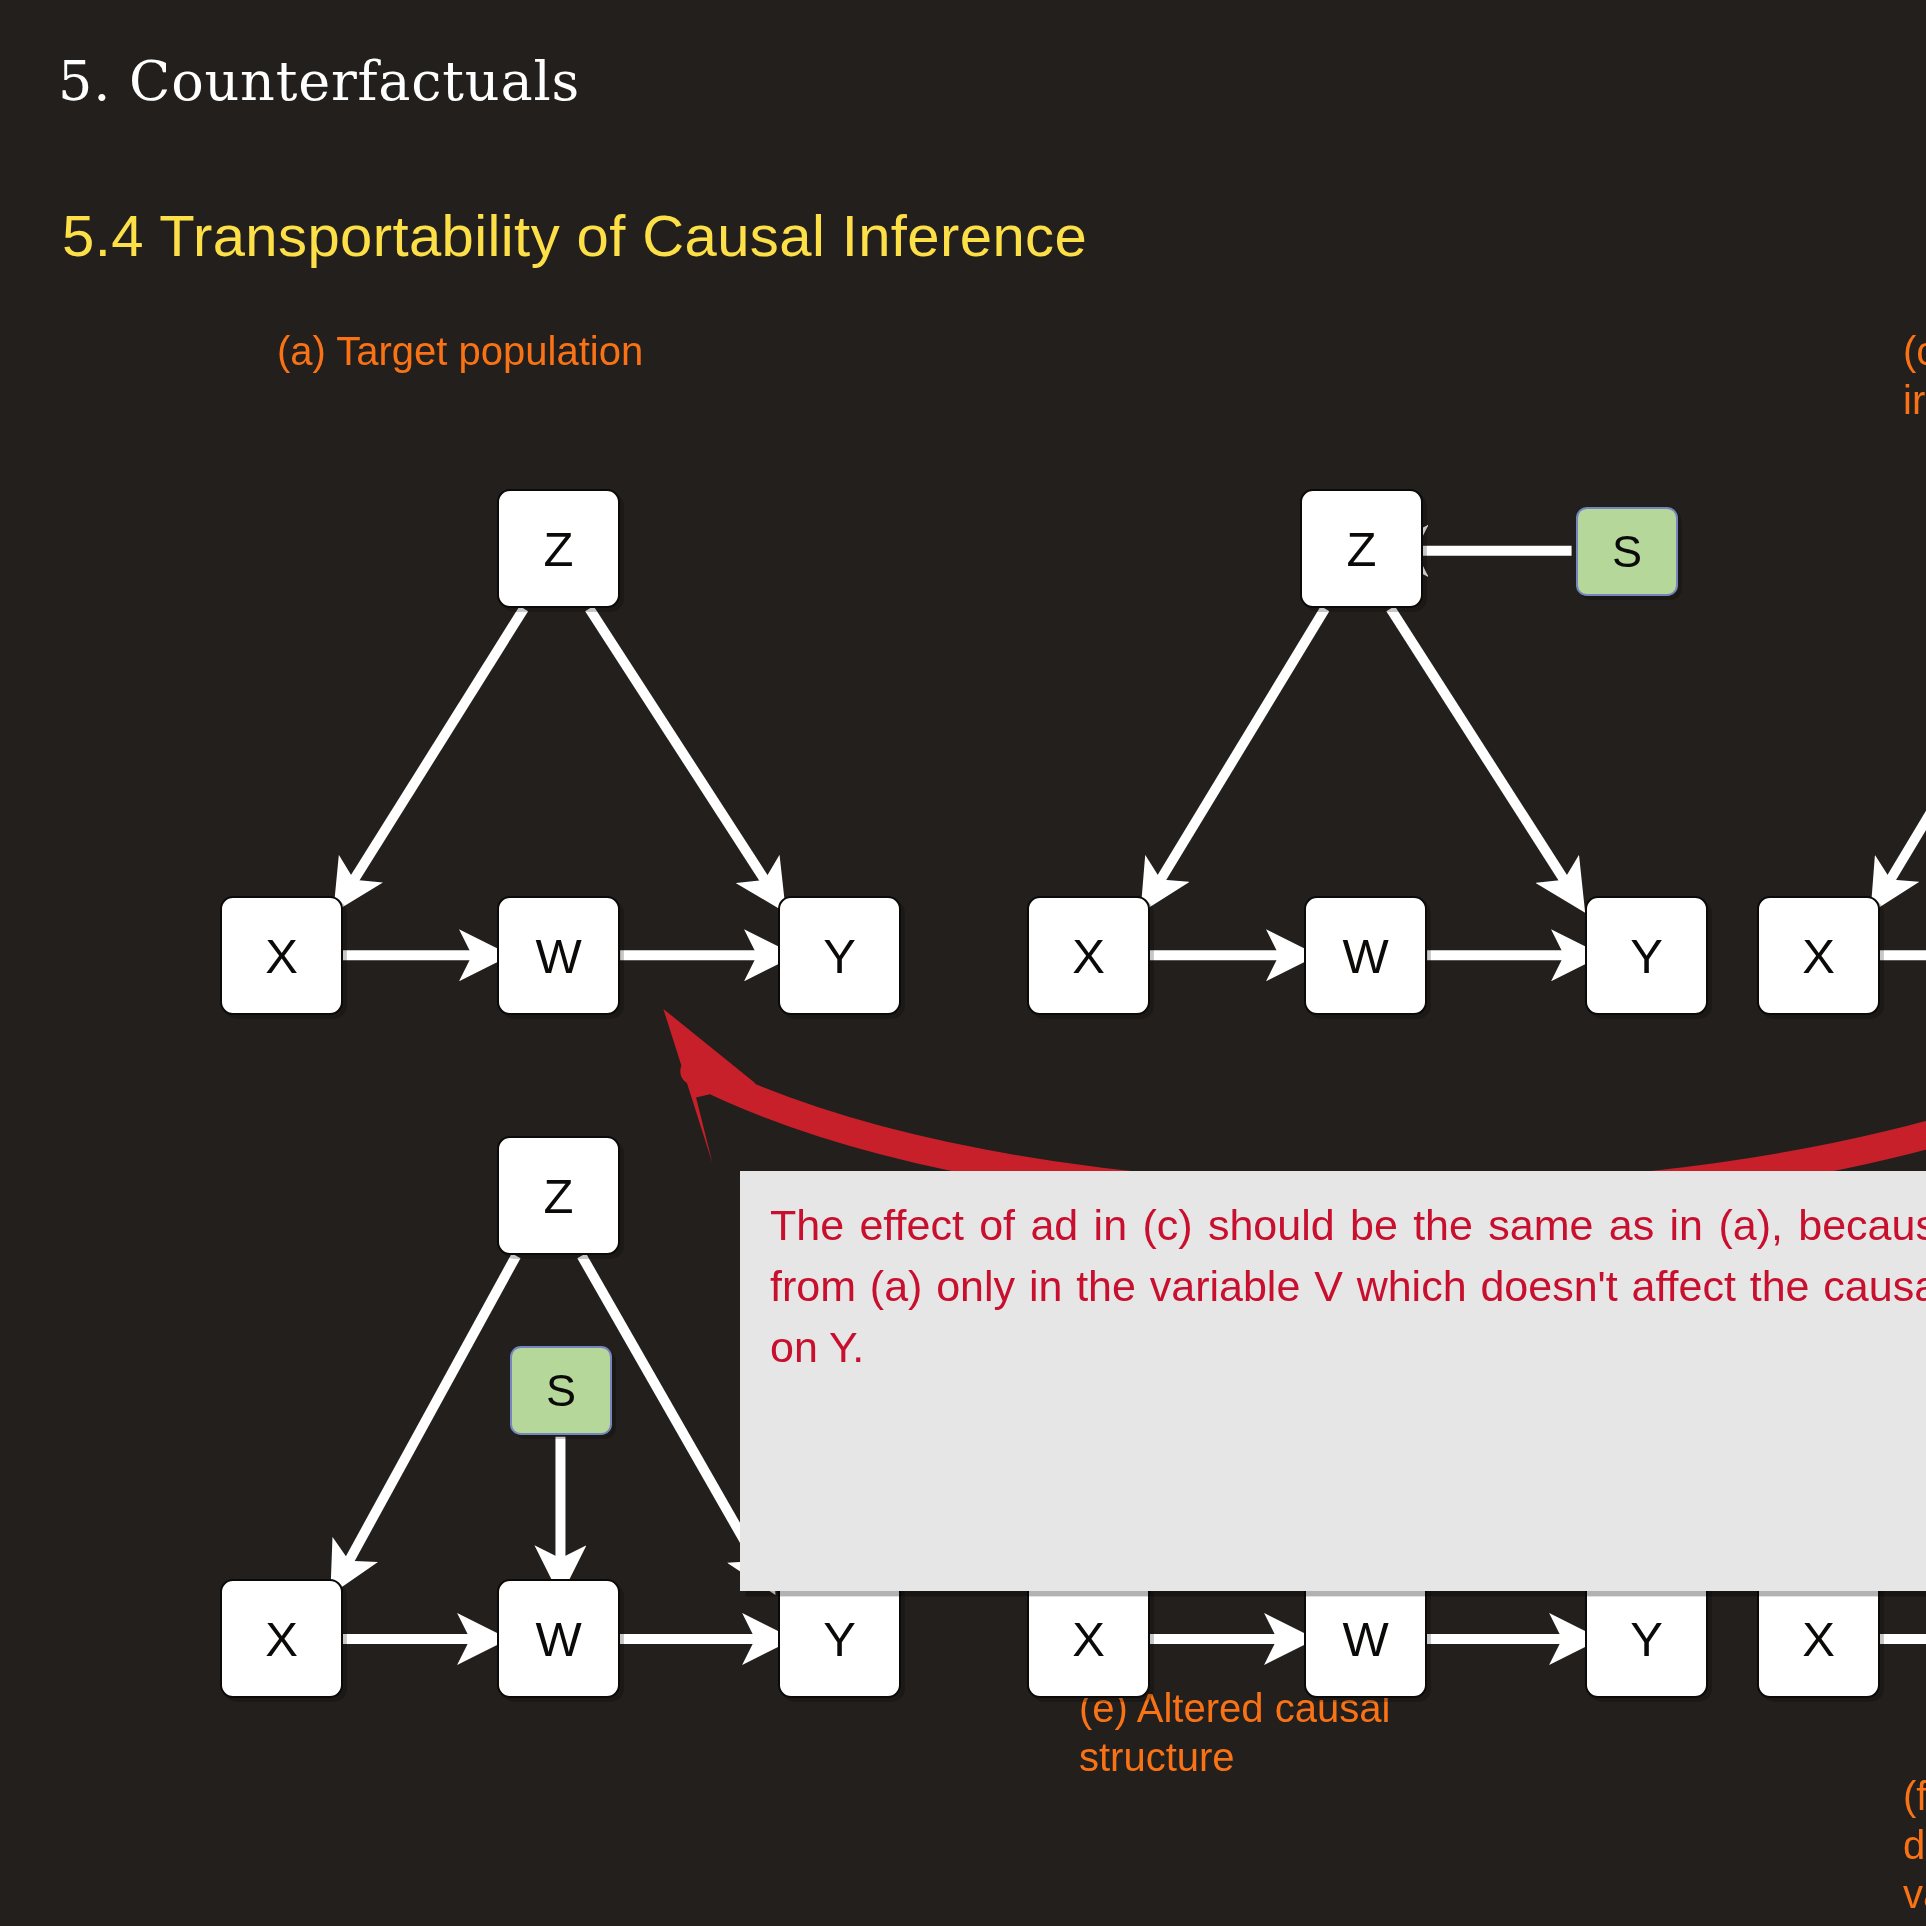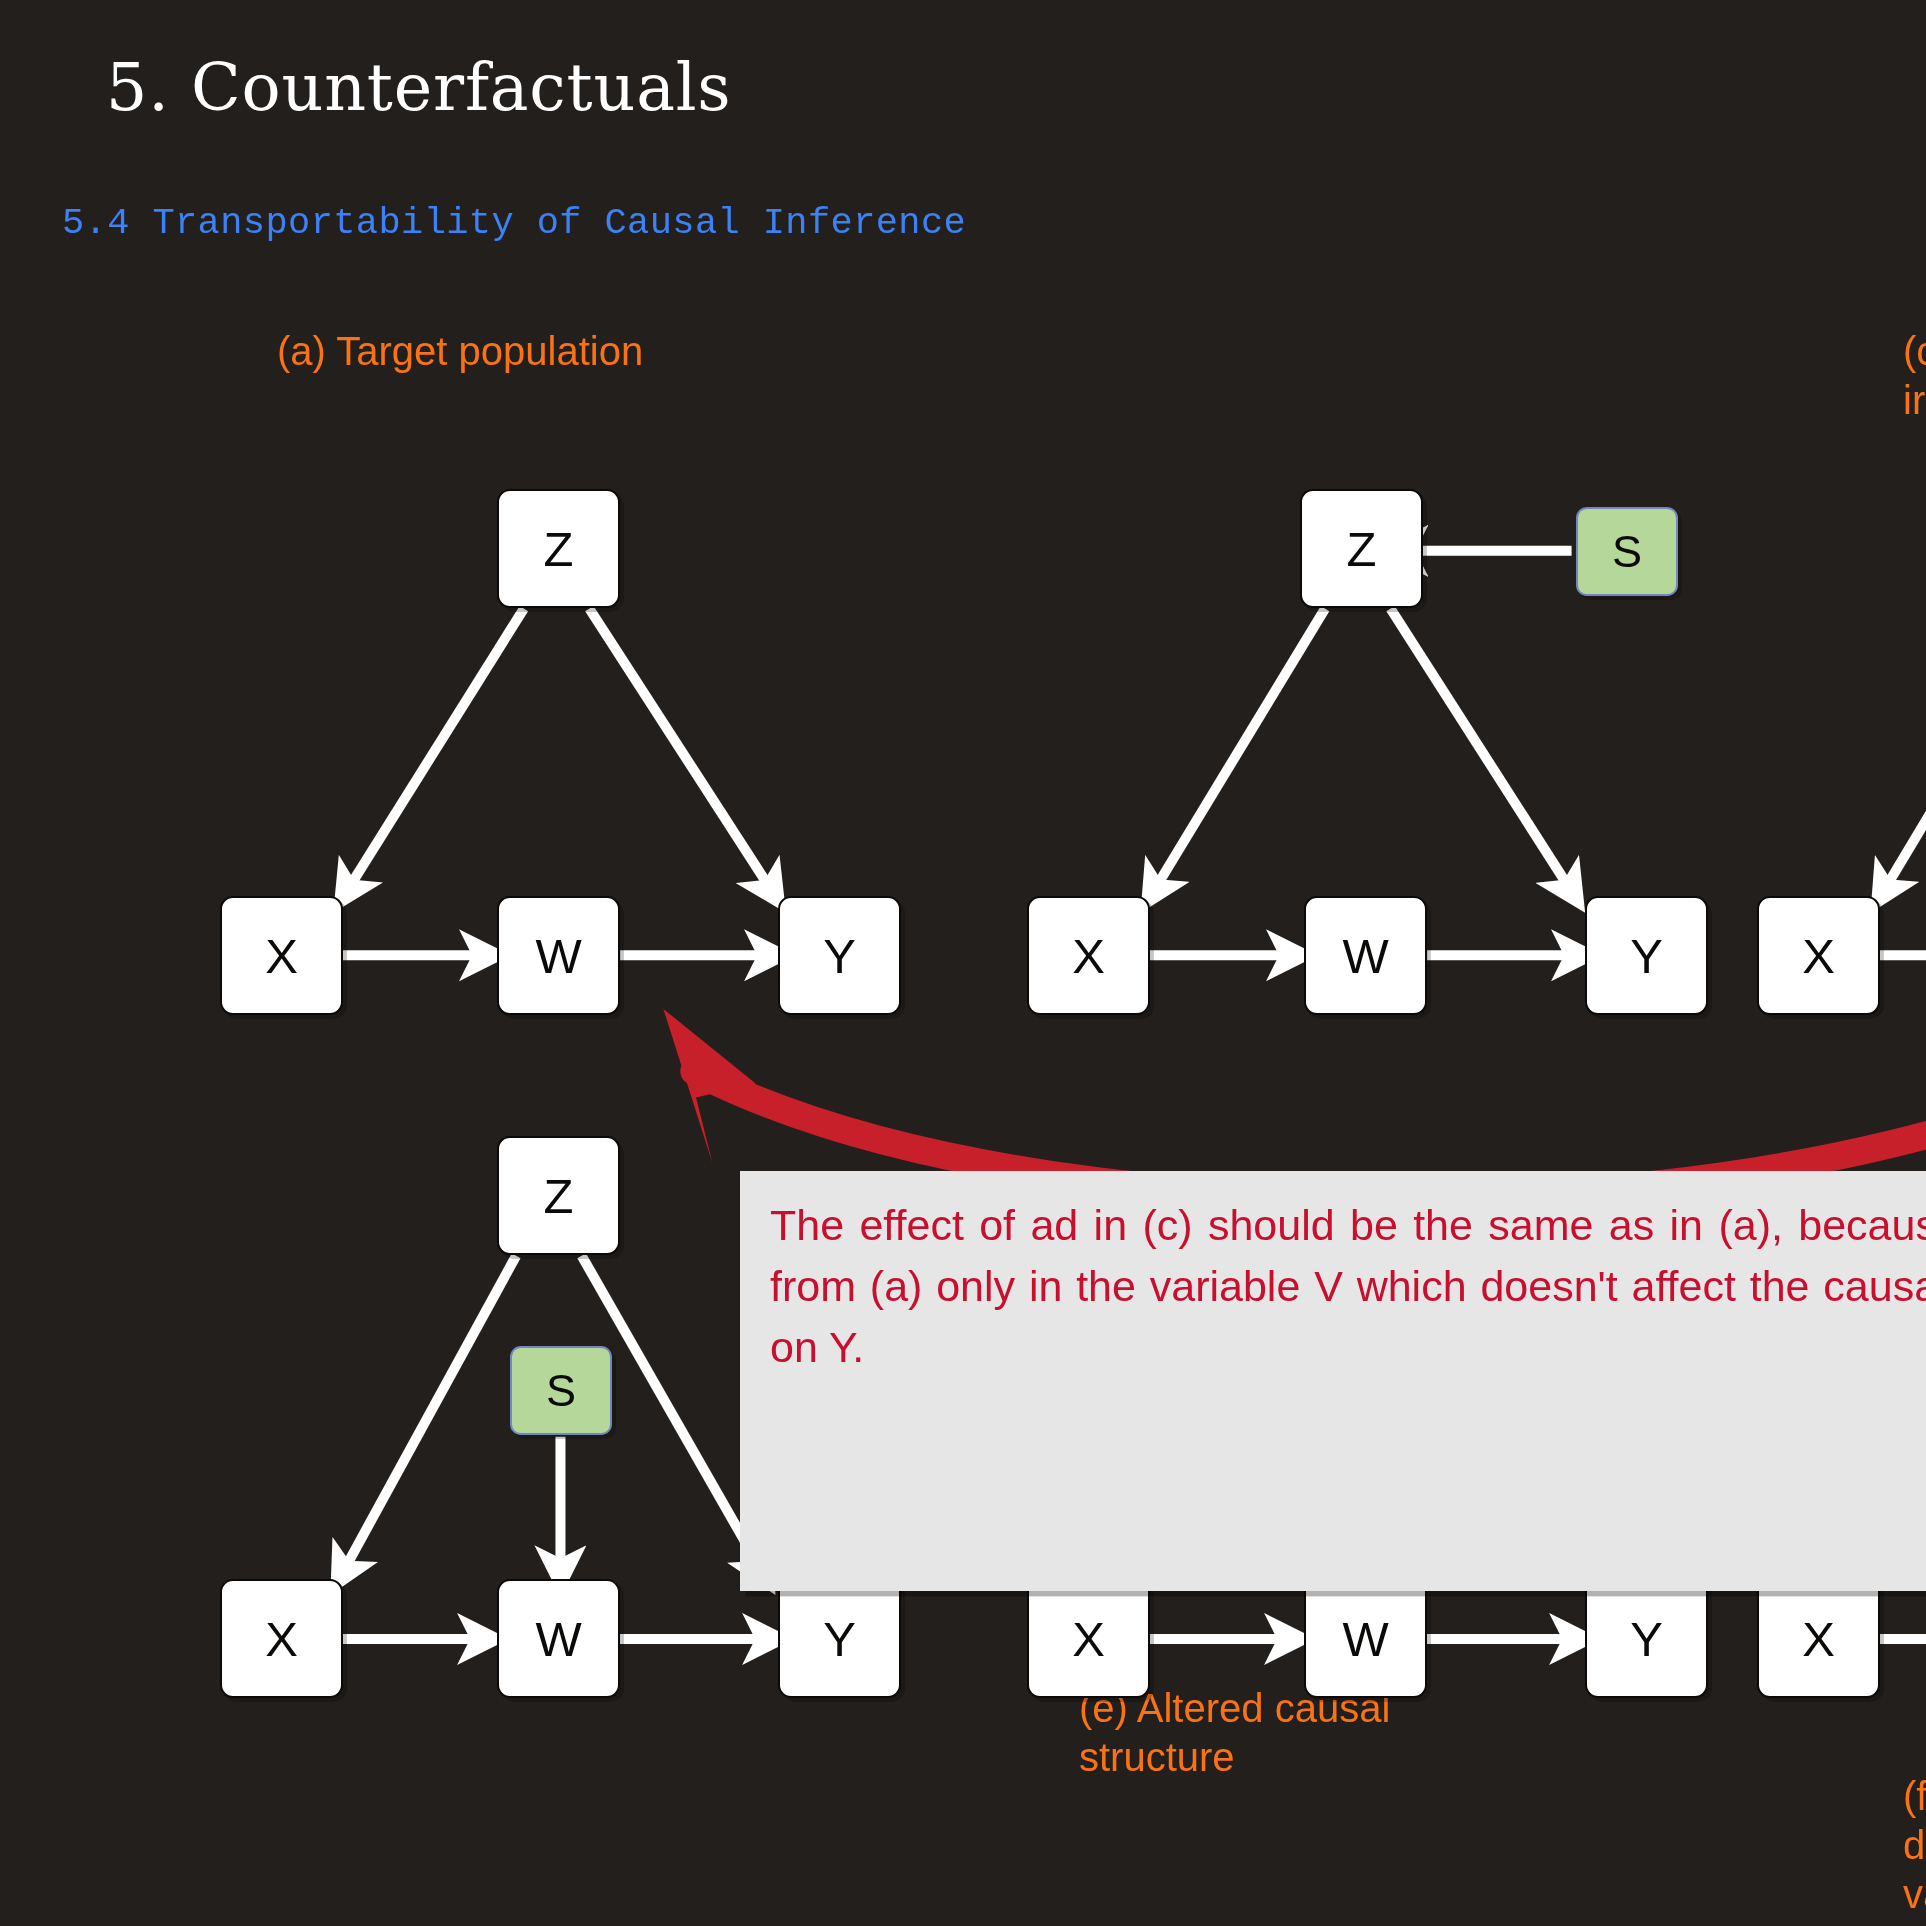--- a/index.html
+++ b/index.html
@@ -9,28 +9,27 @@
     font-family:"Liberation Sans", sans-serif;
     overflow:hidden;
     position:relative;
   }
   #slide{position:absolute;inset:0;}
 
   
   .title{
     position:absolute;left:58px;top:50px;
     font-family:"DejaVu Serif", serif;
-    font-size:65px;color:#ffffff;letter-spacing:0.8px;
+    font-size:54px;color:#ffffff;letter-spacing:0.8px;
     white-space:nowrap;
-    margin-left:48px;
   }
   .subtitle{
     position:absolute;left:62px;top:202px;
-    font-family:Liberation Mono, monospace;
-    font-size:37px;color:#3b82f6;letter-spacing:0.4px;
+    font-family:Liberation Sans, sans-serif;
+    font-size:58px;color:#fde047;letter-spacing:0.4px;
     white-space:nowrap;
   }
 
   
   .cap{
     position:absolute;color:#f97316;
     font-size:40px;line-height:1.22;
     font-family:"Liberation Sans", sans-serif;
     white-space:pre-line;
   }

